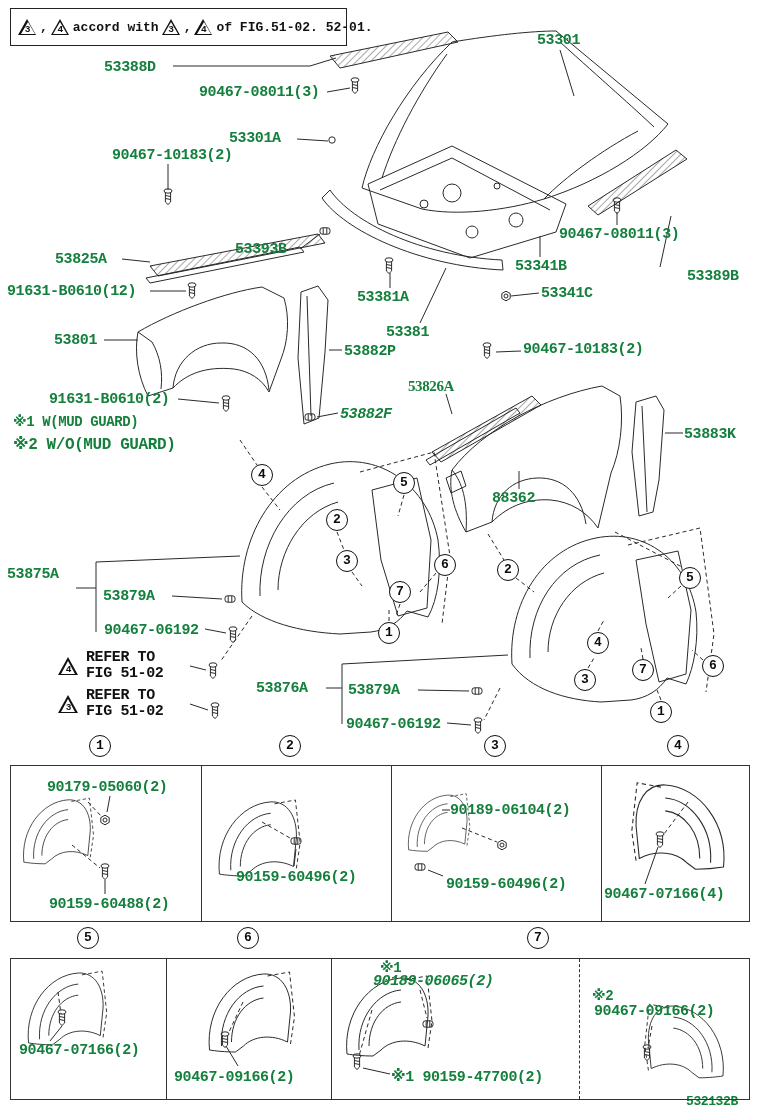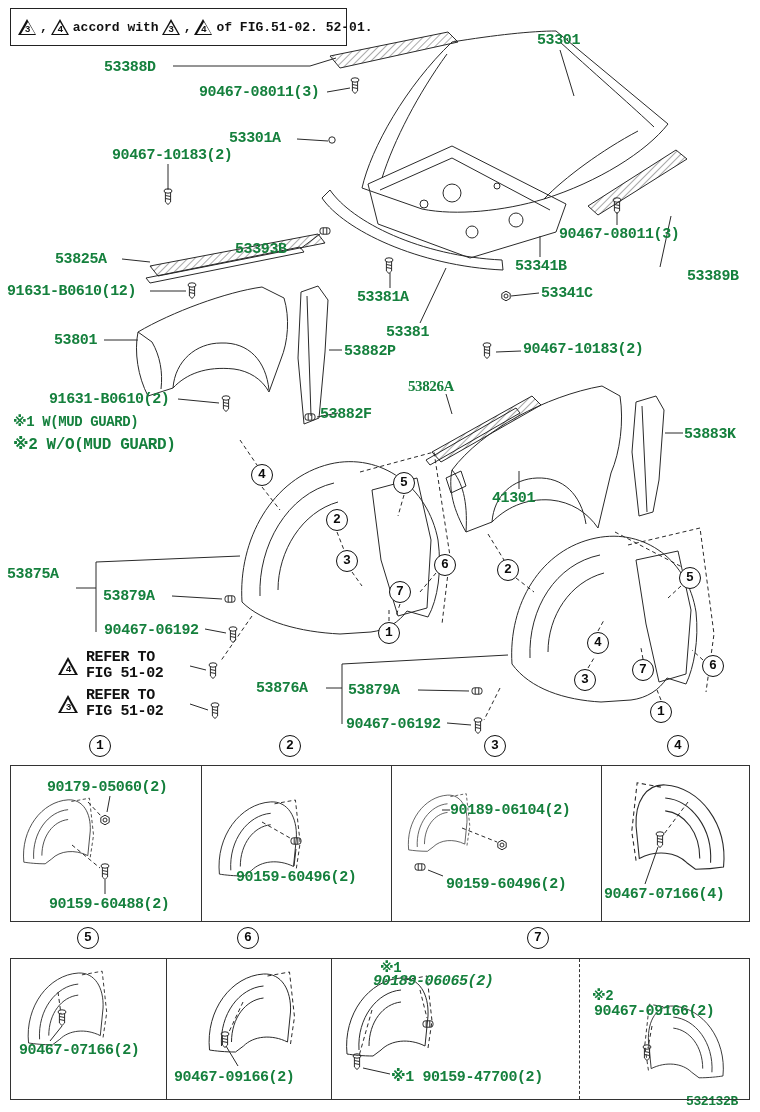--- a/index.html
+++ b/index.html
@@ -308,23 +308,23 @@
       <div class="part-label" style="left: 672px; top: 269px; margin-left: 15px;">53389B</div>
       <div class="part-label" style="left: 7px; top: 284px;">91631-B0610(12)</div>
       <div class="part-label" style="left: 357px; top: 290px;">53381A</div>
       <div class="part-label" style="left: 541px; top: 286px;">53341C</div>
       <div class="part-label" style="left: 54px; top: 333px;">53801</div>
       <div class="part-label" style="left: 386px; top: 325px;">53381</div>
       <div class="part-label" style="left: 344px; top: 344px;">53882P</div>
       <div class="part-label" style="left: 523px; top: 342px;">90467-10183(2)</div>
       <div class="part-label" style="left: 408px; top: 378px; font-family: Liberation Serif, serif;">53826A</div>
       <div class="part-label" style="left: 49px; top: 392px;">91631-B0610(2)</div>
-      <div class="part-label" style="left: 320px; top: 407px;">53882F</div>
+      <div class="part-label" style="left: 340px; top: 407px; font-style: italic;">53882F</div>
       <div class="part-label" style="left: 684px; top: 427px;">53883K</div>
-      <div class="part-label" style="left: 492px; top: 491px;">41301</div>
+      <div class="part-label" style="left: 492px; top: 491px;">88362</div>
       <div class="part-label" style="left: 13px; top: 414px; font-size: 14px;">※1 W(MUD GUARD)</div>
       <div class="part-label" style="left: 13px; top: 437px; font-size: 16px;">※2 W/O(MUD GUARD)</div>
       <div class="part-label" style="left: 7px; top: 551px; margin-top: 16px;">53875A</div>
       <div class="part-label" style="left: 103px; top: 589px;">53879A</div>
       <div class="part-label" style="left: 104px; top: 623px;">90467-06192</div>
       <div class="part-label" style="left: 256px; top: 681px;">53876A</div>
       <div class="part-label" style="left: 348px; top: 683px;">53879A</div>
       <div class="part-label" style="left: 346px; top: 717px;">90467-06192</div>
       <div class="part-label" style="left: 47px; top: 780px;">90179-05060(2)</div>
       <div class="part-label" style="left: 49px; top: 897px;">90159-60488(2)</div>

